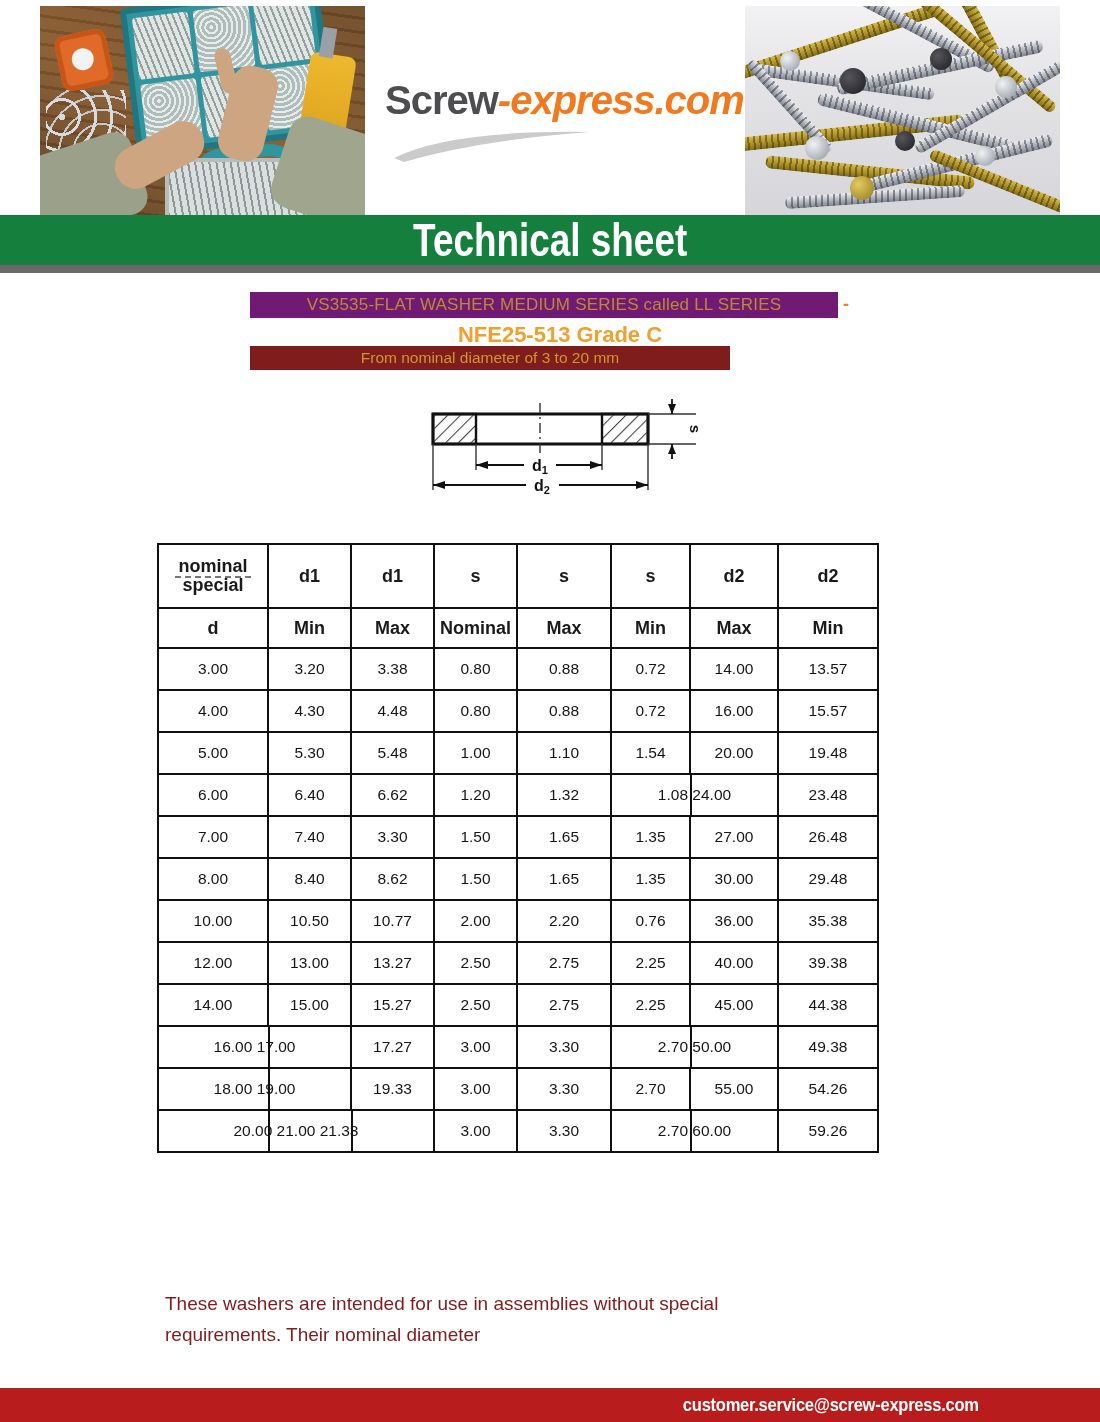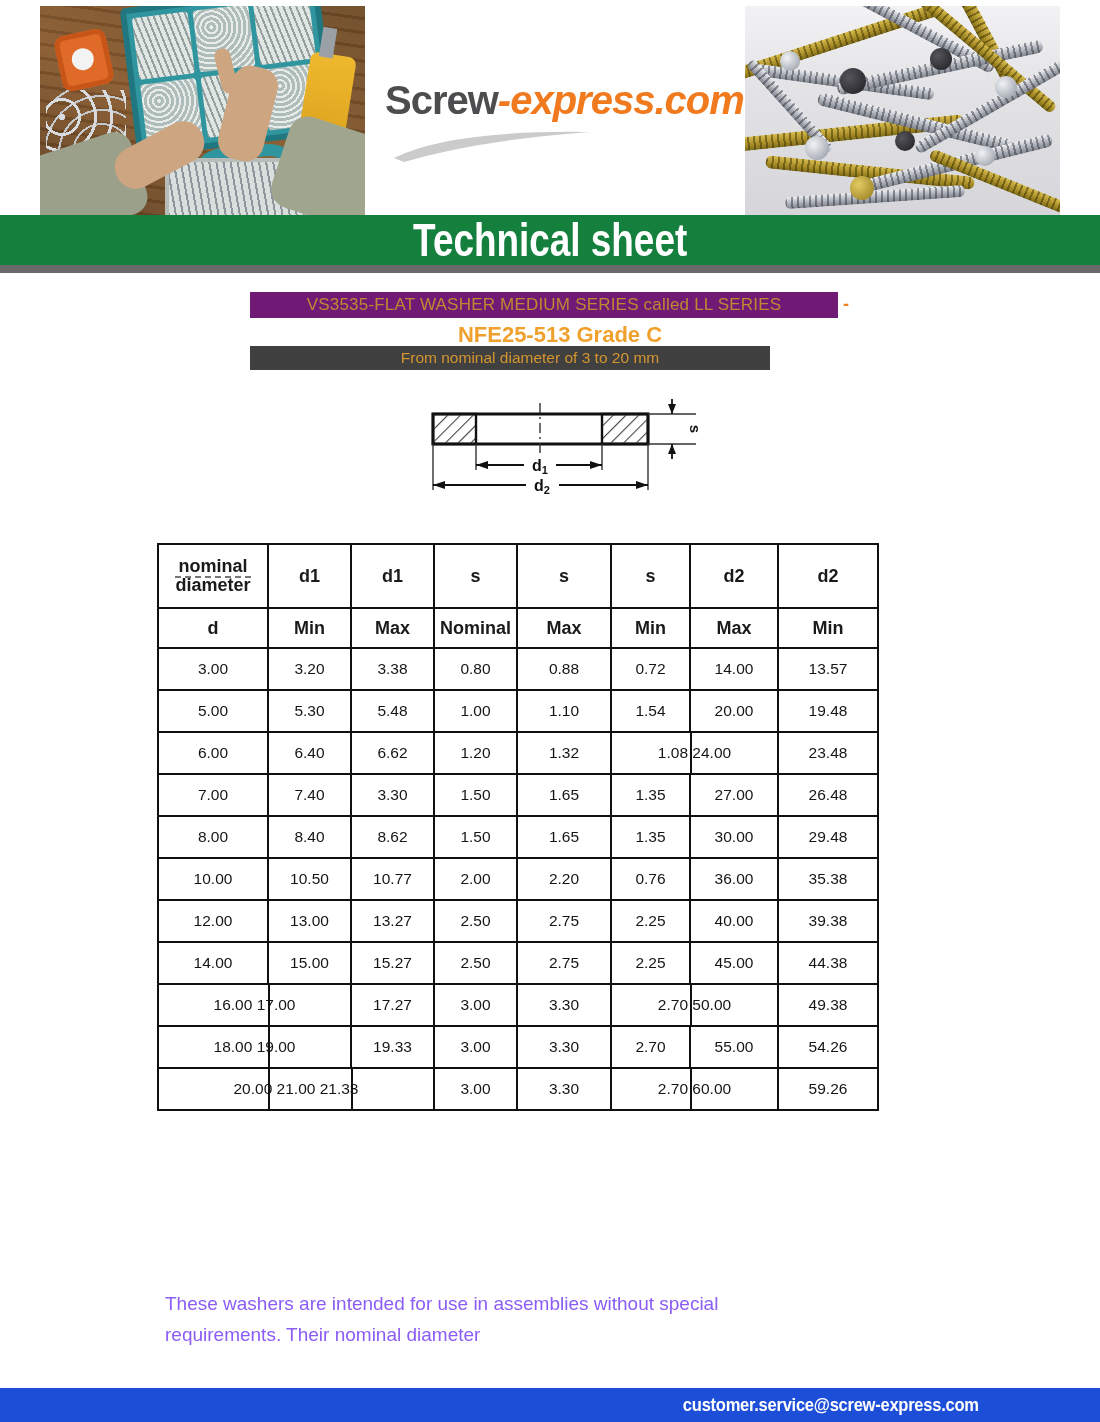--- a/index.html
+++ b/index.html
@@ -62,43 +62,43 @@
           display:flex;align-items:center;justify-content:center;}
   .banner .txt{color:#fff;font-size:45px;font-weight:800;transform:scale(.82,1.04);letter-spacing:0;}
   .gray-strip{position:absolute;left:0;top:265px;width:1100px;height:8px;background:#696969;}
 
   
   .band1{position:absolute;left:250px;top:292px;width:588px;height:26px;background:#701a75;
          display:flex;align-items:center;justify-content:center;}
   .t-line1{color:#bd8a33;font-size:17px;letter-spacing:.2px;}
   .t-dash{position:absolute;left:843px;top:294px;color:#f08020;font-size:18px;font-weight:bold;}
   .t-line2{position:absolute;left:0;top:322px;width:1120px;text-align:center;color:#efa02d;font-size:22px;font-weight:bold;}
-  .band3{position:absolute;left:250px;top:346px;width:480px;height:24px;background:#404040;
-         display:flex;align-items:center;justify-content:center;padding-left:40px;}
+  .band3{position:absolute;left:250px;top:346px;width:480px;height:24px;background:#7f1d1d;
+         display:flex;align-items:center;justify-content:center;}
   .t-line3{color:#d4952f;font-size:15.5px;}
 
   
   .drawing{position:absolute;left:428px;top:396px;width:280px;height:104px;}
 
   
   table.dims{position:absolute;left:157px;top:543px;border-collapse:collapse;table-layout:fixed;
              font-family:"Liberation Sans",sans-serif;}
   table.dims td,table.dims th{border:2px solid #101010;text-align:center;vertical-align:middle;padding:0;}
   table.dims thead tr.r1 th{height:62px;font-size:18px;font-weight:bold;}
   table.dims thead tr.r2 th{height:38px;font-size:18px;font-weight:bold;}
   th.corner{font-size:12px;font-weight:normal;line-height:15px;}
   th.corner .dashline{display:block;width:70%;margin:2px auto 0;border-top:2px dashed #777;}
   table.dims tbody td{height:40px;font-size:15.5px;color:#151515;}
   td.straddle{position:relative;white-space:nowrap;}
   td.straddle .cell-divider{position:absolute;top:0;bottom:0;width:2px;background:#101010;}
   td.straddle span{position:relative;z-index:2;}
 
   
-  .note{position:absolute;left:165px;top:1288px;width:720px;font-size:19px;line-height:31px;color:#8b5cf6;}
-  .email-bar{position:absolute;left:0;top:1388px;width:1100px;height:34px;background:#1d4ed8;
+  .note{position:absolute;left:165px;top:1288px;width:720px;font-size:19px;line-height:31px;color:#7f1d1d;}
+  .email-bar{position:absolute;left:0;top:1388px;width:1100px;height:34px;background:#b91c1c;
              display:flex;align-items:center;justify-content:flex-end;padding-right:108px;box-sizing:border-box;}
   .email-bar .em{color:#fff;font-size:18px;font-weight:bold;transform:scale(.92,1.02);letter-spacing:-.3px;}
 </style>
 </head>
 <body>
 
 <div class="page">
 
   <div class="photo photo-left">
     <div class="el scatter"></div>
@@ -220,21 +220,21 @@
       <col style="width:94px">
         <col style="width:79px">
         <col style="width:88px">
         <col style="width:100px">
     </colgroup>
     <thead>
       <tr class="r1">
         <th class="corner">
           <span>nominal</span>
           <span class="dashline"></span>
-          <span>diameter</span>
+          <span>special</span>
         </th>
         <th>d1</th>
         <th>d1</th>
         <th>s</th>
         <th>s</th>
         <th>s</th>
         <th>d2</th>
         <th>d2</th>
       </tr>
       <tr class="r2">
@@ -253,20 +253,30 @@
           <td><span>3.00</span></td>
           <td><span>3.20</span></td>
           <td><span>3.38</span></td>
           <td><span>0.80</span></td>
           <td><span>0.88</span></td>
           <td><span>0.72</span></td>
           <td><span>14.00</span></td>
           <td><span>13.57</span></td>
         </tr>
         <tr>
+          <td><span>4.00</span></td>
+          <td><span>4.30</span></td>
+          <td><span>4.48</span></td>
+          <td><span>0.80</span></td>
+          <td><span>0.88</span></td>
+          <td><span>0.72</span></td>
+          <td><span>16.00</span></td>
+          <td><span>15.57</span></td>
+        </tr>
+        <tr>
           <td><span>5.00</span></td>
           <td><span>5.30</span></td>
           <td><span>5.48</span></td>
           <td><span>1.00</span></td>
           <td><span>1.10</span></td>
           <td><span>1.54</span></td>
           <td><span>20.00</span></td>
           <td><span>19.48</span></td>
         </tr>
         <tr>

